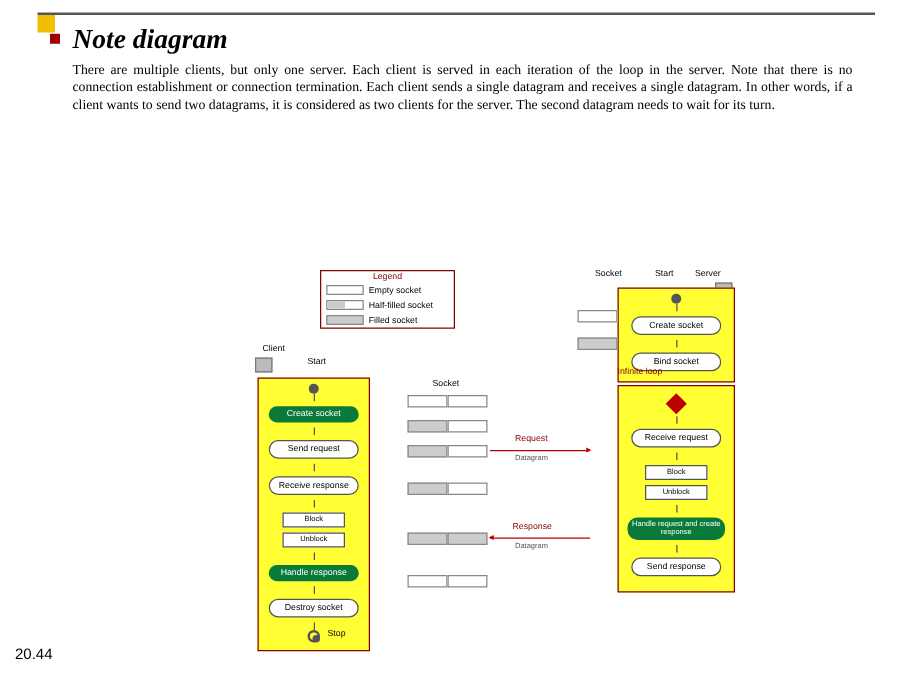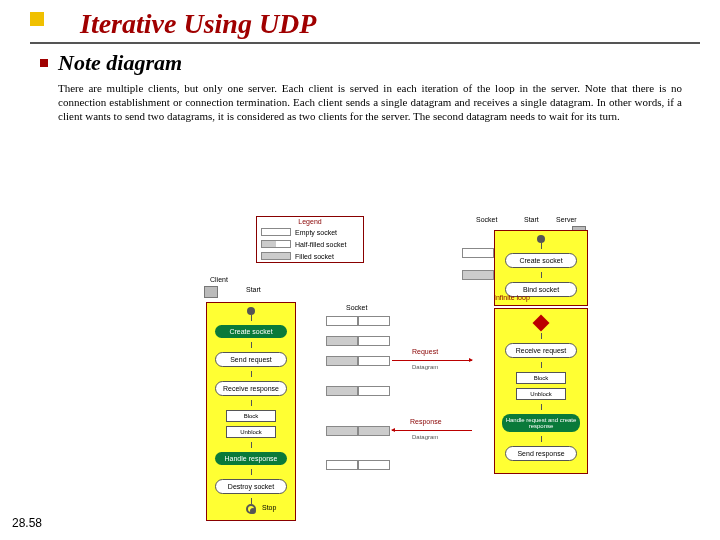--- a/index.html
+++ b/index.html
@@ -40,32 +40,31 @@
   .red-line::after { content:""; position:absolute; right:-1px; top:-2px; border-left:4px solid #b00; border-top:2.5px solid transparent; border-bottom:2.5px solid transparent; }
   .red-line.rev::after { left:-1px; right:auto; border-left:none; border-right:4px solid #b00; }
   .diamond { width:12px; height:12px; background:#b00; transform:rotate(45deg); margin:4px auto; }
   .cube { width:14px; height:12px; background:#bbb; border:1px solid #777; position:absolute; }
 </style>
 </head>
 <body>
 
 <div class="title-bar">
   <div class="title-accent"></div>
-  <div class="title">Iterative Using UDP</div>
   <div class="title-line"></div>
 </div>
 
 <div class="subtitle-row">
   <div class="bullet"></div>
   <div class="subtitle">Note diagram</div>
 </div>
 
 <div class="body-text">There are multiple clients, but only one server. Each client is served in each iteration of the loop in the server. Note that there is no connection establishment or connection termination. Each client sends a single datagram and receives a single datagram. In other words, if a client wants to send two datagrams, it is considered as two clients for the server. The second datagram needs to wait for its turn.</div>
 
-<div class="page-num">28.58</div>
+<div class="page-num">20.44</div>
 
 <div class="diagram">
 
   <div class="legend">
     <div class="legend-title">Legend</div>
     <div class="legend-row">
         <div class="lsock"></div>
         <span>Empty socket</span>
       </div>
     <div class="legend-row">

